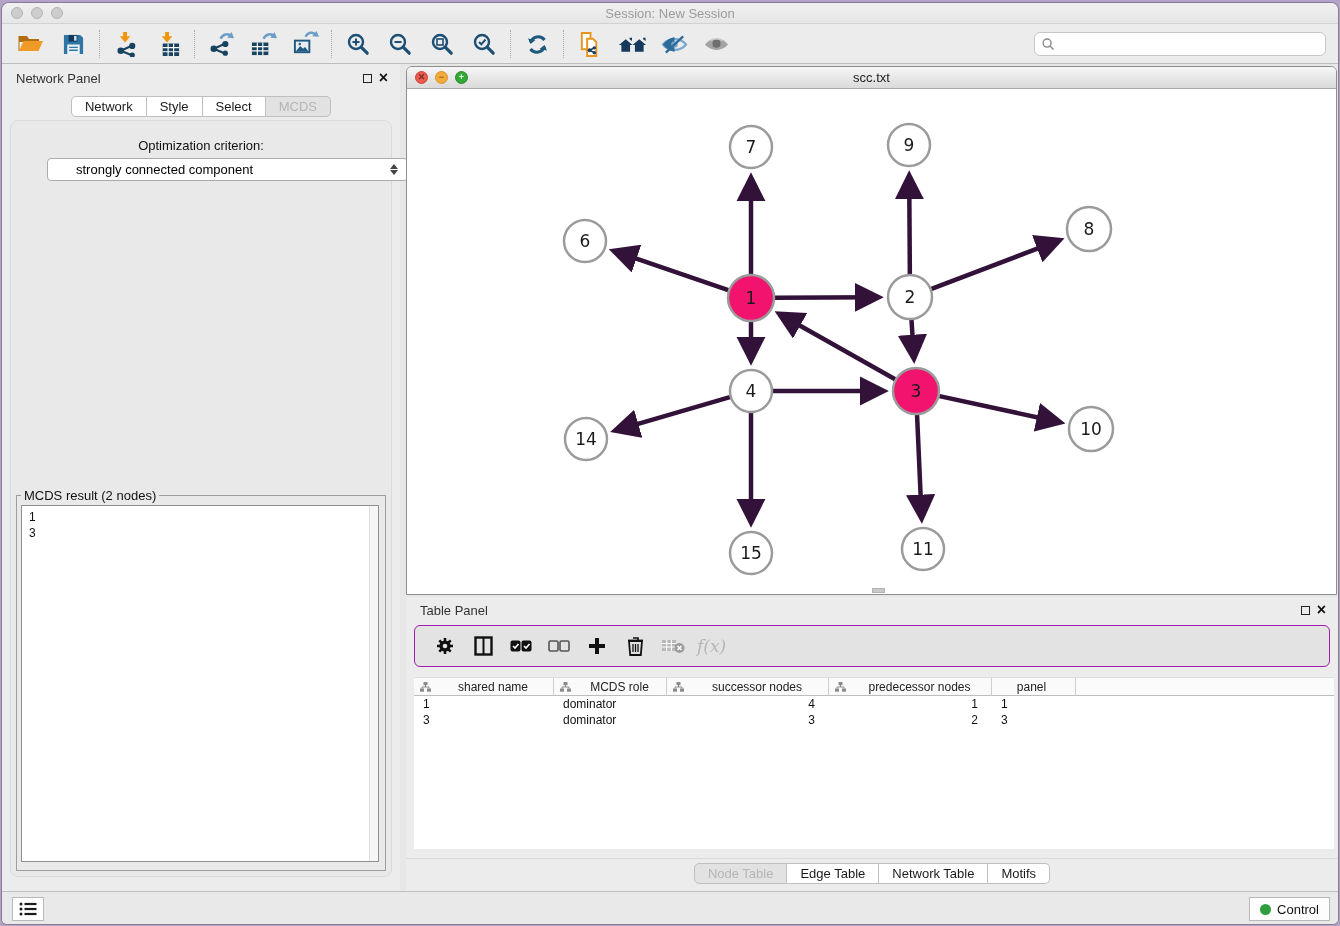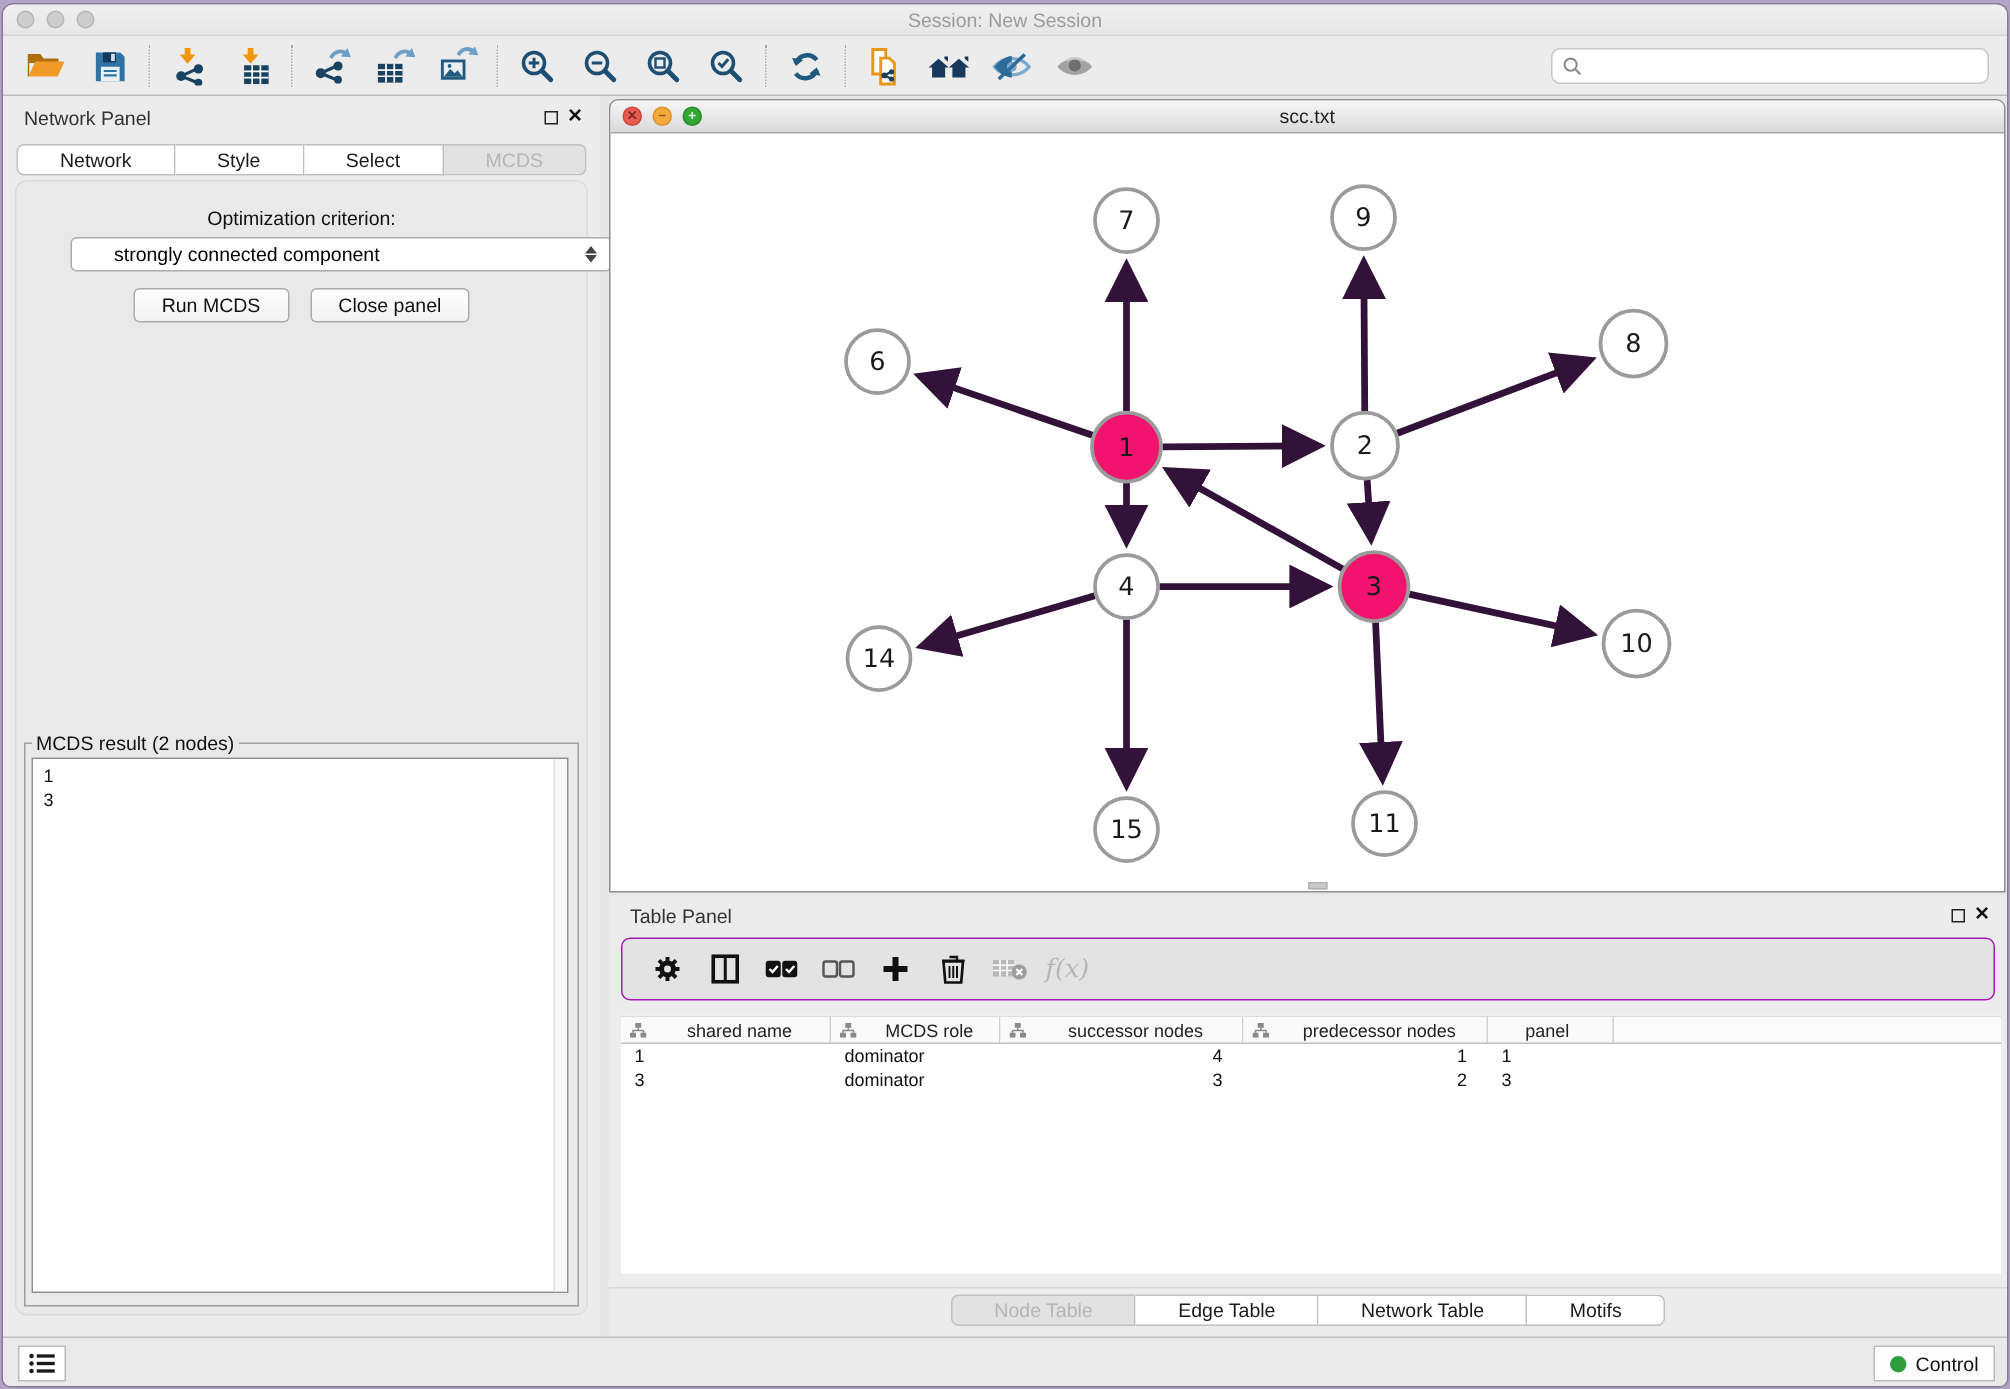--- a/index.html
+++ b/index.html
@@ -31,21 +31,21 @@
 
   
   .control-panel { position:absolute; left:0; top:0; width:398px; height:100%; background:#ececec; }
   .panel-header { position:absolute; left:0; top:0; right:0; height:28px; display:flex; align-items:center; }
   .panel-title { font-size:13px; color:#333; margin-left:14px; }
   .panel-header-icons { margin-left:auto; display:flex; align-items:center; gap:7px; margin-right:12px; }
   .float-icon { width:9px; height:9px; border:1.5px solid #222; }
   .close-icon { font-size:16px; font-weight:bold; color:#111; line-height:1; }
   .cp-tabs { position:absolute; top:32px; left:0; right:0; display:flex; justify-content:center; }
   .seg { display:flex; }
-  .seg .tab { height:21px; display:flex; align-items:center; padding:0 28px; font-size:13px; color:#1a1a1a;
+  .seg .tab { height:21px; display:flex; align-items:center; padding:0 13px; font-size:13px; color:#1a1a1a;
     background:#fff; border:1px solid #bfbfbf; border-left:none; }
   .seg .tab:first-child { border-left:1px solid #bfbfbf; border-radius:5px 0 0 5px; }
   .seg .tab:last-child { border-radius:0 5px 5px 0; }
   .seg .tab.dimmed { background:#e2e2e2; color:#b5b5b5; }
   .cp-box { position:absolute; left:8px; right:8px; top:56px; bottom:14px; background:#e9e9e9;
     border:1px solid #dadada; border-radius:8px; }
   .opt-label { position:absolute; top:74px; left:0; right:0; text-align:center; font-size:13px; color:#111; }
   .dropdown { position:absolute; top:94px; left:45px; width:361px; height:23px; background:#fff;
     border:1px solid #ababab; border-radius:4px; display:flex; align-items:center; font-size:13px; padding-left:28px; }
   .dd-chevrons { margin-left:auto; margin-right:9px; display:flex; flex-direction:column; gap:1px; }
@@ -300,24 +300,20 @@
       </div>
       <div class="cp-box"></div>
       <div class="opt-label">Optimization criterion:</div>
       <div class="dropdown">
         <span>strongly connected component</span>
         <span class="dd-chevrons">
             <i class="dd-up"></i>
             <i class="dd-down"></i>
           </span>
       </div>
-      <div class="cp-buttons">
-        <div class="btn">Run MCDS</div>
-        <div class="btn">Close panel</div>
-      </div>
       <fieldset class="mcds-fieldset">
         <legend>MCDS result (2 nodes)</legend>
         <div class="mcds-textarea">
           <div class="mcds-text">1
 3</div>
           <div class="mcds-scroll"></div>
         </div>
       </fieldset>
     </div>
 

